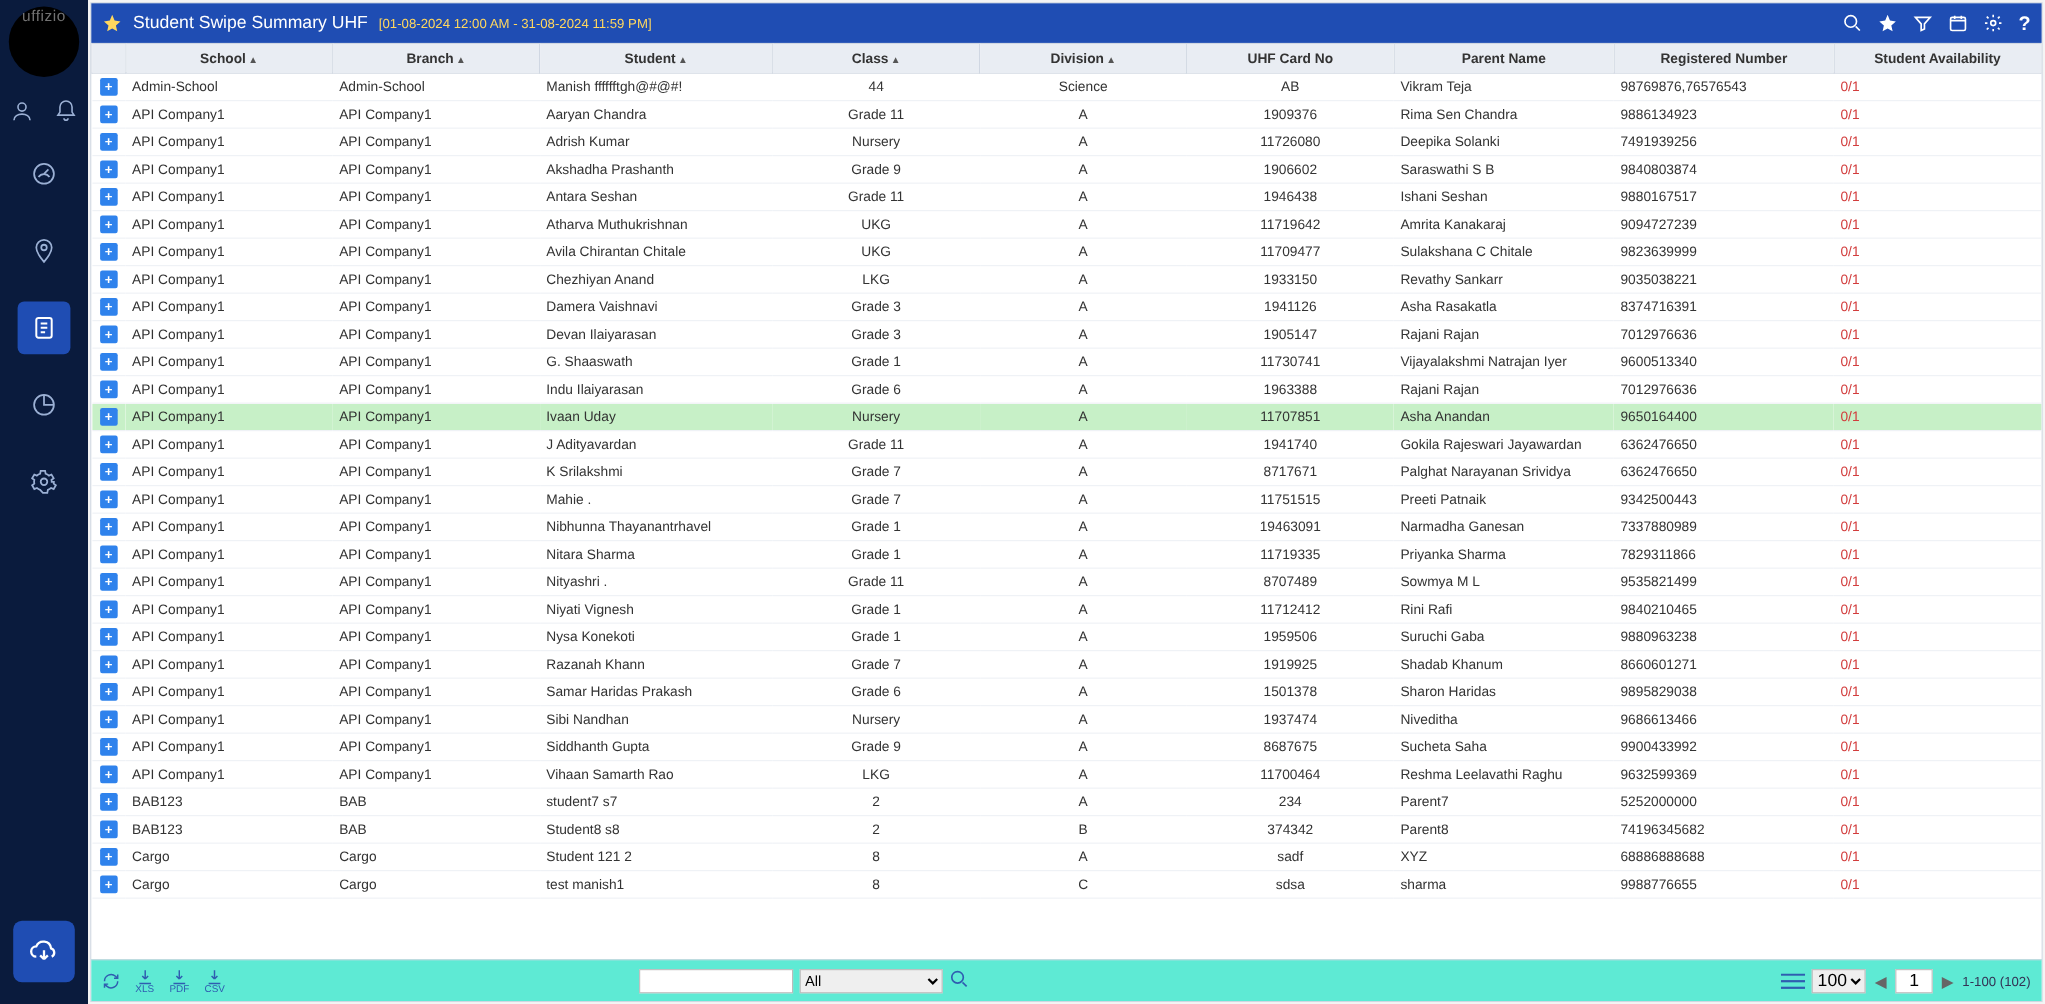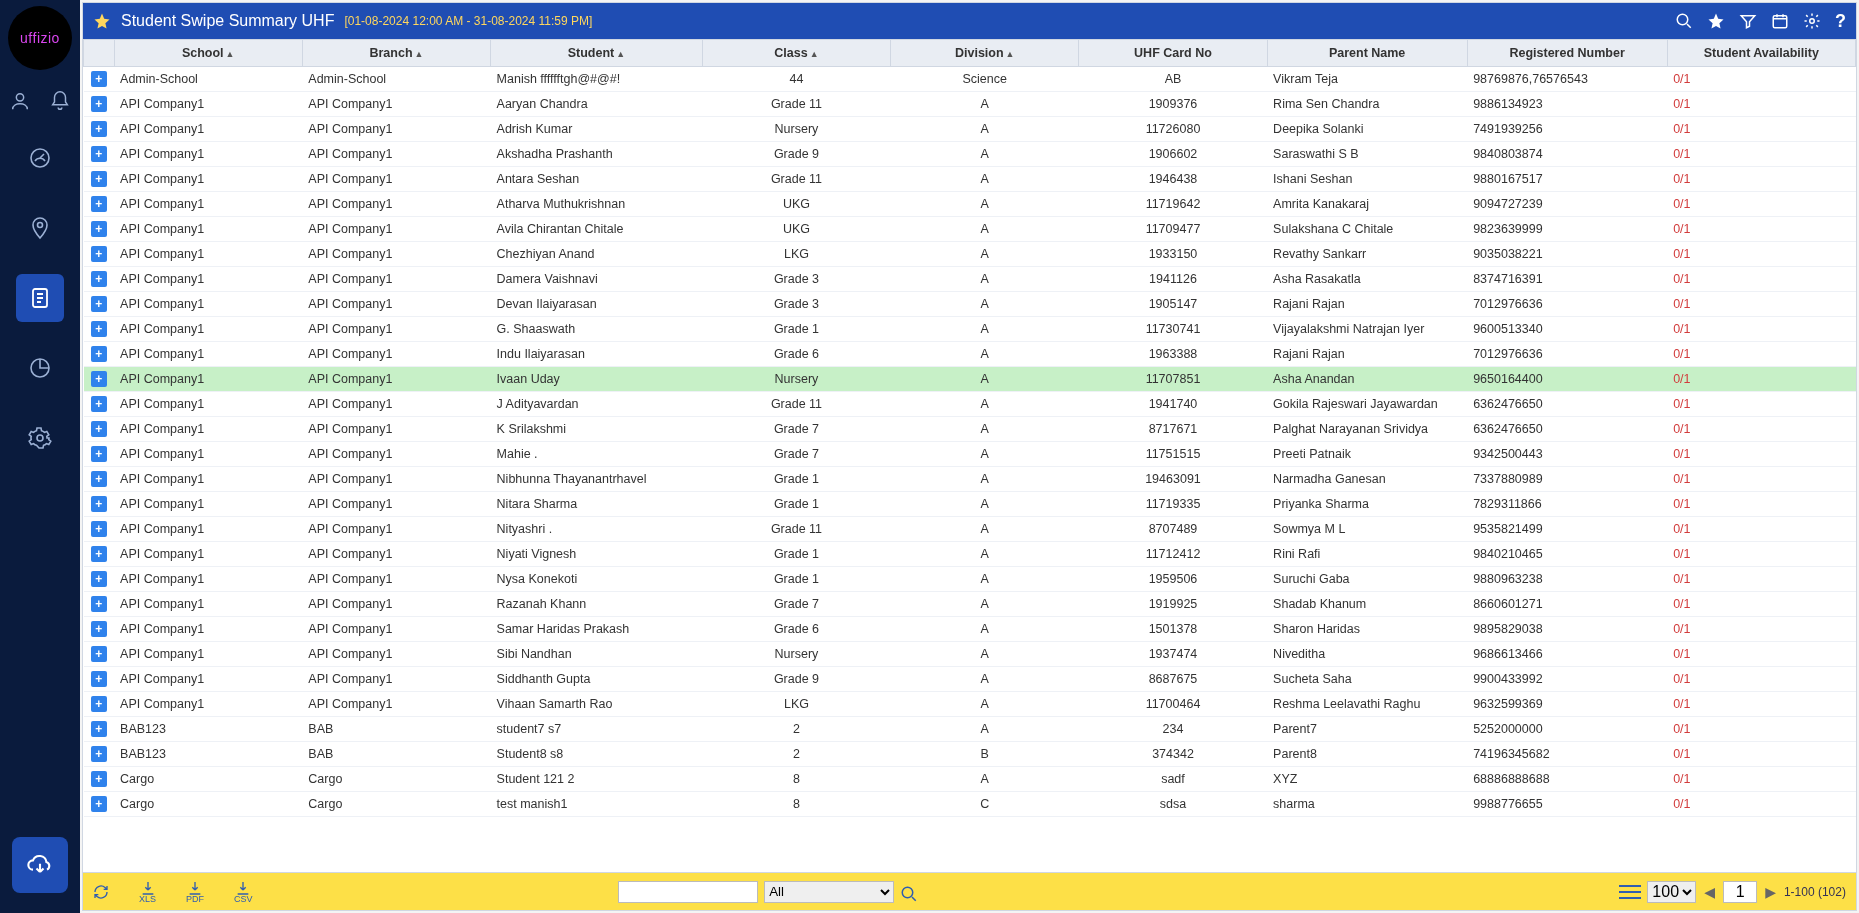--- a/index.html
+++ b/index.html
@@ -1,19 +1,19 @@
 <!DOCTYPE html>
 <html><head>
 <meta charset="utf-8">
 <style>
 * { box-sizing: border-box; margin: 0; padding: 0; }
 body { font-family: "Segoe UI", Arial, sans-serif; font-size: 13px; color: #333; background: #f4f4f4; overflow: hidden; }
 .app { display: flex; height: 100vh; width: 100vw; }
 .sidebar { width: 80px; background: #0a1b3d; display: flex; flex-direction: column; align-items: center; padding-top: 6px; }
-.logo { width: 64px; height: 64px; border-radius: 50%; background: #000; display: flex; align-items: center; justify-content: center; color: #d946ef; font-size: 14px; font-weight: 500; letter-spacing: .5px; margin-bottom: 10px; }
+.logo { width: 64px; height: 64px; border-radius: 50%; background: #000; display: flex; align-items: flex-start; justify-content: center; color: #737373; font-size: 14px; font-weight: 500; letter-spacing: .5px; margin-bottom: 10px; }
 .nav-icons { display: flex; gap: 18px; margin-top: 10px; }
 .nav-item { width: 48px; height: 48px; display: flex; align-items: center; justify-content: center; color: #9bb0d4; margin-top: 22px; border-radius: 6px; cursor: pointer; }
 .nav-item.active { background: #1f4db3; color: #fff; }
 .nav-bottom { margin-top: auto; margin-bottom: 20px; }
 .nav-bottom .nav-item { background: #1f4db3; color: #fff; width: 56px; height: 56px; border-radius: 8px; }
 .main { flex: 1; display: flex; flex-direction: column; background: #fff; border: 1px solid #d0d7e2; margin: 2px; }
 .header { background: #1f4db3; color: #fff; height: 36px; display: flex; align-items: center; padding: 0 10px; gap: 10px; }
 .header .title { font-size: 16px; font-weight: 400; }
 .header .range { color: #ffd75e; font-size: 12px; }
 .header-right { margin-left: auto; display: flex; gap: 14px; align-items: center; }
@@ -21,25 +21,25 @@
 .table-wrap { flex: 1; overflow: auto; }
 table { width: 100%; border-collapse: collapse; table-layout: fixed; }
 thead th { background: #e9edf3; border: 1px solid #d0d7e2; font-weight: 600; font-size: 12.5px; padding: 6px 4px; position: sticky; top: 0; text-align: center; }
 thead th .sort-arrow { font-size: 9px; margin-left: 2px; color: #555; }
 tbody td { border-bottom: 1px solid #eef1f6; padding: 4px 6px; font-size: 12.5px; height: 22px; white-space: nowrap; overflow: hidden; text-overflow: ellipsis; }
 tbody tr.highlight td { background: #c7f0c7; }
 .expand-cell { width: 26px; text-align: center; }
 .expand-btn { width: 16px; height: 16px; background: #2f82ec; color: #fff; display: inline-flex; align-items: center; justify-content: center; font-size: 12px; font-weight: bold; border-radius: 2px; cursor: pointer; line-height: 1; }
 .avail { color: #d23c3c; }
 .center { text-align: center; }
-.footer { height: 38px; border-top: 1px solid #d0d7e2; display: flex; align-items: center; padding: 0 10px; gap: 30px; font-size: 12px; color: #335; background: #fde047; }
+.footer { height: 38px; border-top: 1px solid #d0d7e2; display: flex; align-items: center; padding: 0 10px; gap: 14px; font-size: 12px; color: #335; background: #5eead4; }
 .footer .ficon { cursor: pointer; color: #2f5db0; display: flex; flex-direction: column; align-items: center; font-size: 9px; }
 .footer .ficon svg { width: 16px; height: 16px; }
 .footer .ficon .lbl { margin-top: -2px; }
-.footer-center { margin: 0 auto; display: flex; gap: 6px; align-items: flex-end; }
+.footer-center { margin: 0 auto; display: flex; gap: 6px; align-items: flex-start; }
 .footer-center input[type=text] { width: 140px; height: 22px; border: 1px solid #bbb; padding: 0 4px; }
 .footer-center select { height: 22px; border: 1px solid #bbb; width: 130px; }
 .footer-right { margin-left: auto; display: flex; align-items: center; gap: 6px; }
 .footer-right .sel, .footer-right input { height: 22px; border: 1px solid #bbb; font-size: 16px; }
 .footer-right input { width: 34px; text-align: center; }
 .page-arrow { cursor: pointer; color: #666; font-size: 14px; padding: 0 2px; }
 .col-expand { width: 26px; }
 .col-school, .col-branch { width: 160px; }
 .col-student { width: 180px; }
 .col-class { width: 160px; }

